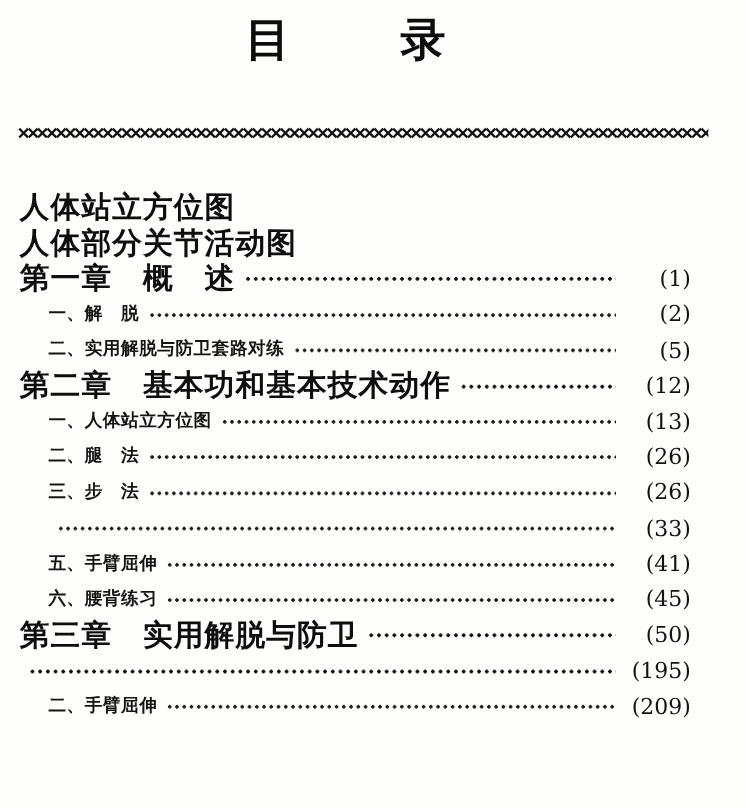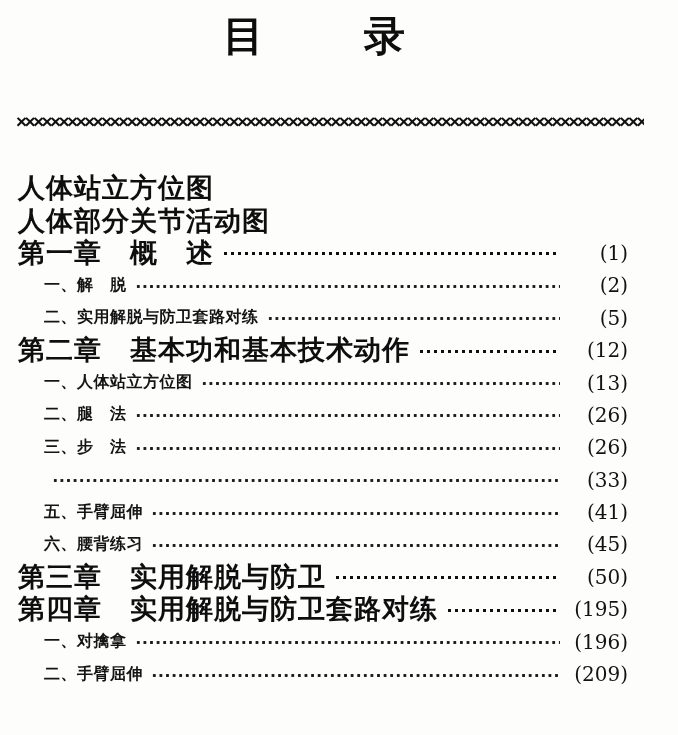--- a/index.html
+++ b/index.html
@@ -162,28 +162,22 @@
       <span class="label">六、腰背练习</span>
       <span class="dots"></span>
       <span class="pageno">(45)</span>
     </div>
       <div class="row chapter">
       <span class="label">第三章　实用解脱与防卫</span>
       <span class="dots"></span>
       <span class="pageno">(50)</span>
     </div>
       <div class="row chapter">
-      <span class="label">第四章　实用解脱与防卫套路对练</span>
       <span class="dots"></span>
       <span class="pageno">(195)</span>
-    </div>
-      <div class="row item">
-      <span class="label">一、对擒拿</span>
-      <span class="dots"></span>
-      <span class="pageno">(196)</span>
     </div>
       <div class="row item">
       <span class="label">二、手臂屈伸</span>
       <span class="dots"></span>
       <span class="pageno">(209)</span>
     </div>
     </div>
 
 </div>
 

